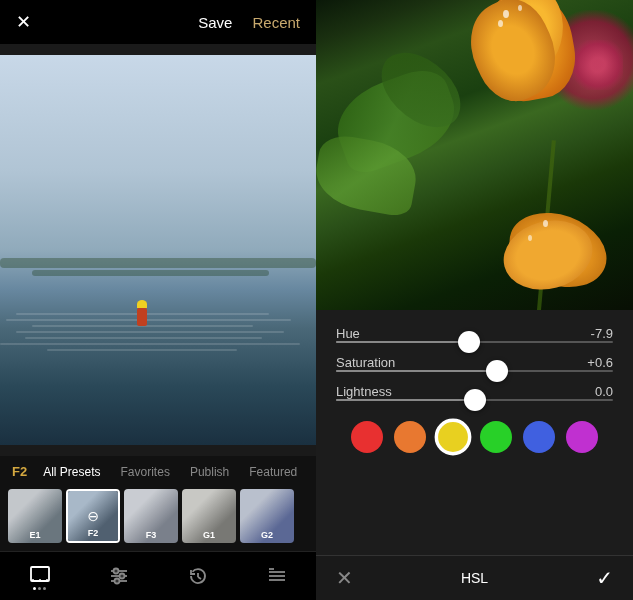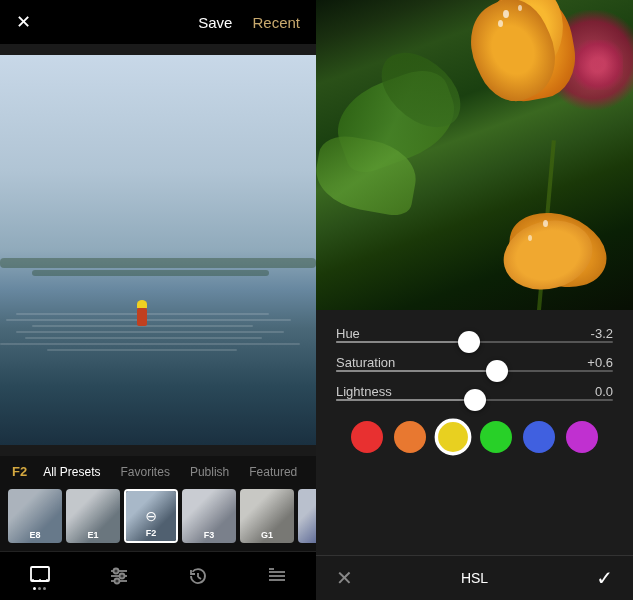--- a/index.html
+++ b/index.html
@@ -429,24 +429,20 @@
       <div class="preset-tabs">
         <span class="preset-tab active">All Presets</span>
         <span class="preset-tab">Favorites</span>
         <span class="preset-tab">Publish</span>
         <span class="preset-tab">Featured</span>
       </div>
     </div>
 
     <div class="preset-thumbnails">
 
-      <div class="preset-thumb">
-        <div class="preset-thumb-img e8" style="background:linear-gradient(135deg,#b8c8d8 30%,#6888a8 70%);"></div>
-        <span class="preset-thumb-label">E8</span>
-      </div>
 
       <div class="preset-thumb">
         <div class="preset-thumb-img e1" style="background:linear-gradient(135deg,#c0c8d0 30%,#607888 70%);"></div>
         <span class="preset-thumb-label">E1</span>
       </div>
 
       <div class="preset-thumb selected">
         <div class="preset-thumb-img f2-active" style="background:linear-gradient(135deg,#a8b8c8 30%,#506070 70%);"></div>
         <span class="preset-thumb-icon">⊖</span>
         <span class="preset-thumb-label" style="bottom:3px;">F2</span>
@@ -549,21 +545,21 @@
     <div style="position:absolute;top:80px;left:20px;width:120px;height:80px;background:linear-gradient(135deg,#2a6010,#4a8828,#3a7018);border-radius:50% 30% 50% 20%;transform:rotate(-20deg);opacity:0.85;"></div>
     <div style="position:absolute;top:140px;left:0;width:100px;height:70px;background:linear-gradient(135deg,#3a7018,#5a9830,#4a8020);border-radius:30% 50% 20% 50%;transform:rotate(10deg);opacity:0.8;"></div>
     <div style="position:absolute;top:60px;left:60px;width:90px;height:60px;background:linear-gradient(135deg,#2a5810,#3a7020);border-radius:40% 60%;transform:rotate(30deg);opacity:0.75;"></div>
   </div>
 
   <div class="hsl-controls">
 
     <div class="slider-row">
       <div class="slider-header">
         <span class="slider-label">Hue</span>
-        <span class="slider-value">-3.2</span>
+        <span class="slider-value">-7.9</span>
       </div>
       <div class="slider-track" style="height:2px;">
         <div class="slider-fill" style="width:48%; left:0;"></div>
         <div class="slider-thumb" style="left: calc(48% - 11px);"></div>
       </div>
     </div>
 
     <div class="slider-row">
       <div class="slider-header">
         <span class="slider-label">Saturation</span>

